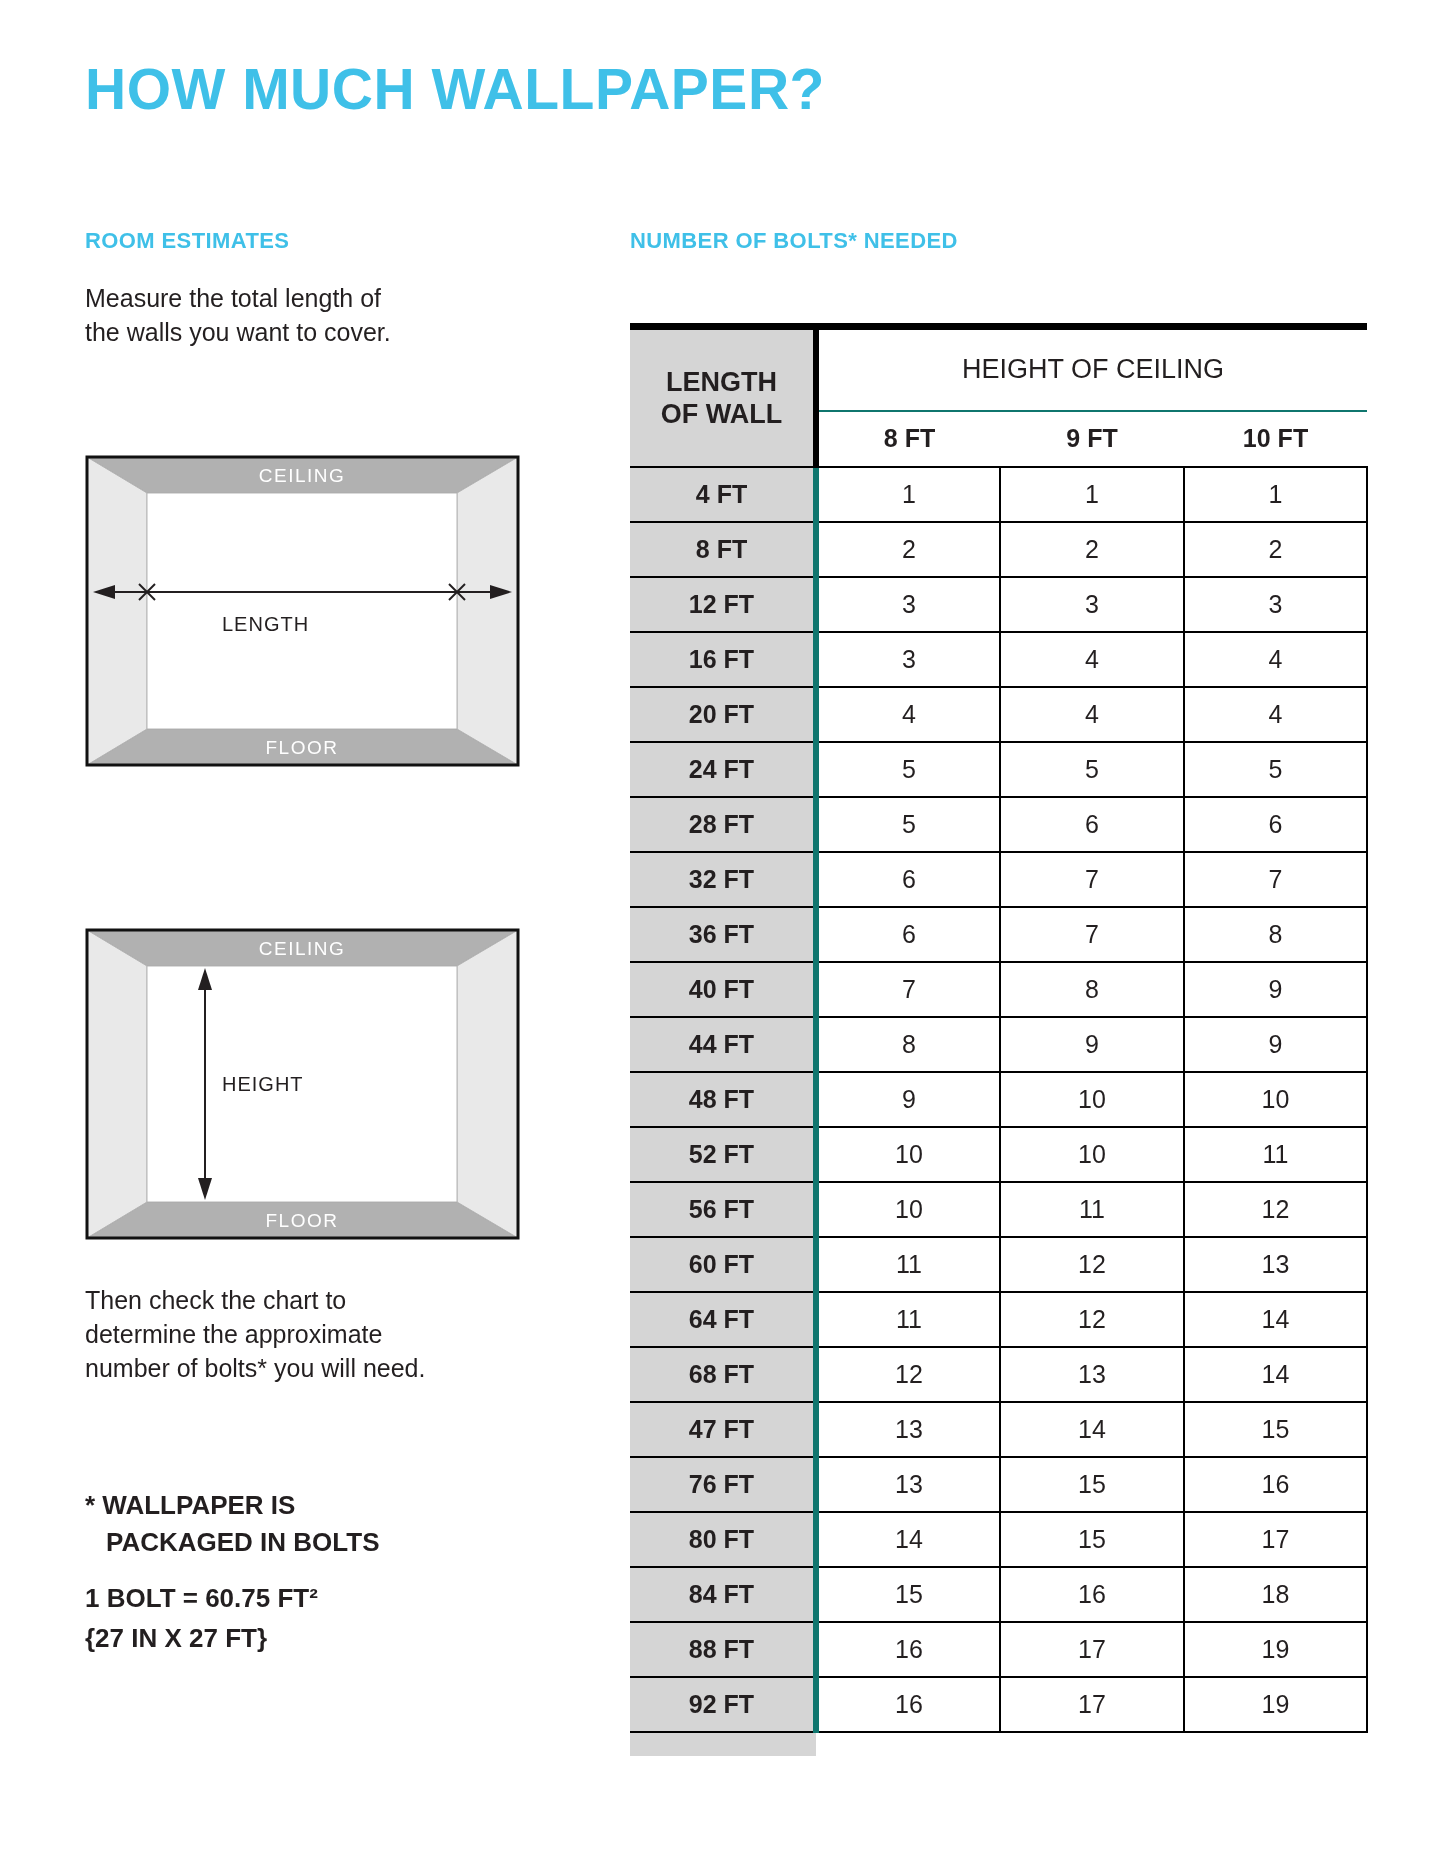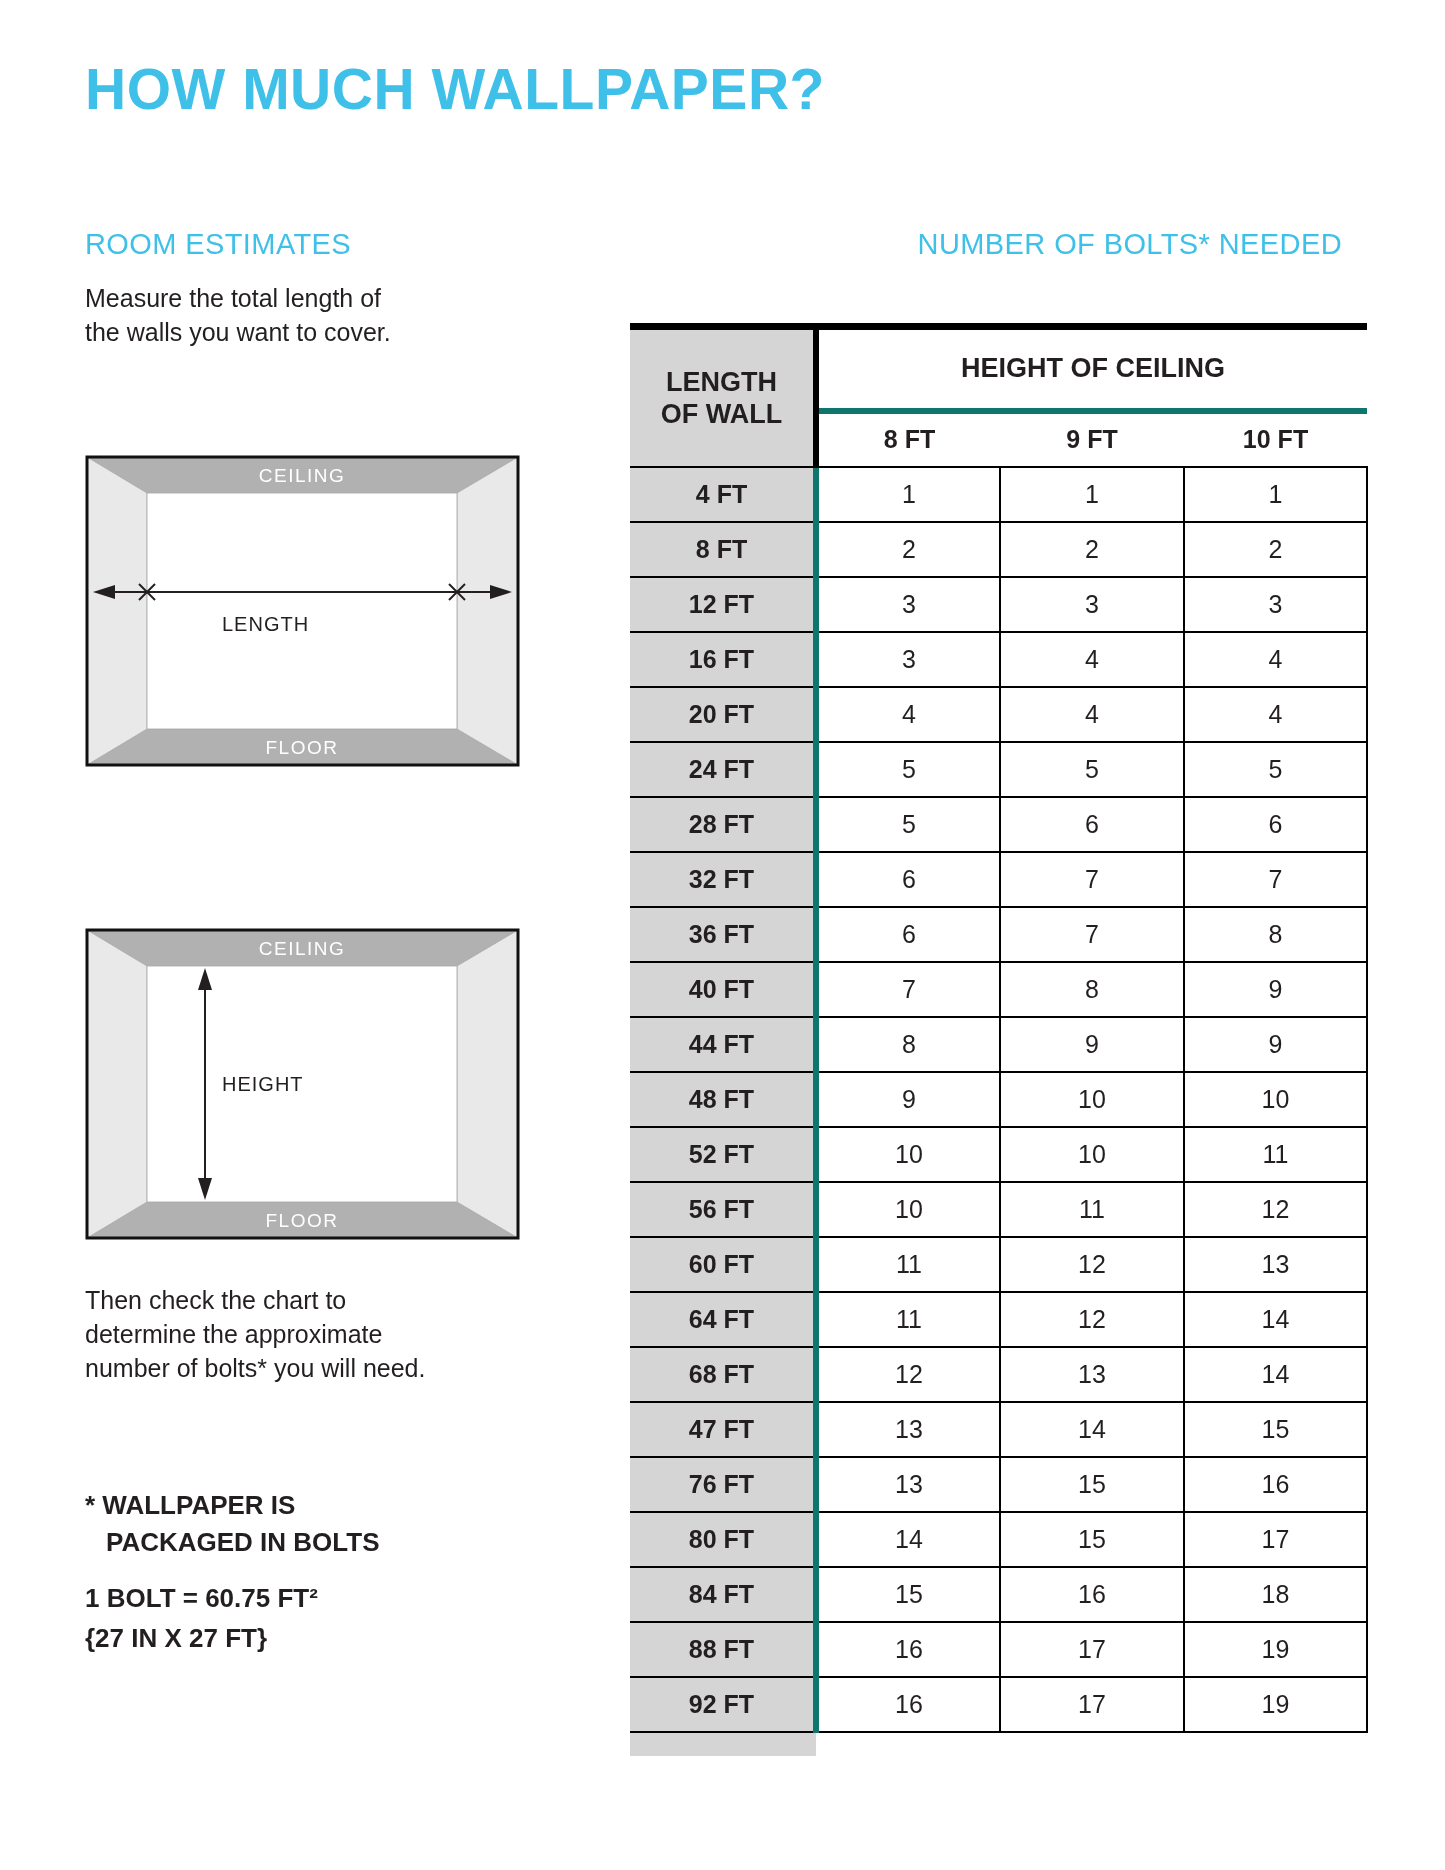--- a/index.html
+++ b/index.html
@@ -19,32 +19,32 @@
   .page-title {
     position: absolute;
     left: 85px;
     top: 56px;
     font-size: 57px;
     font-weight: bold;
     color: #3FC0E8;
     letter-spacing: 0.5px;
   }
   .section-heading {
-    font-size: 29px;
-    font-weight: normal;
+    font-size: 22px;
+    font-weight: bold;
     color: #3FC0E8;
     letter-spacing: 0.4px;
   }
   .room-heading { position: absolute; left: 85px; top: 228px; }
   .table-heading {
     position: absolute;
-    left: 605px;
+    left: 630px;
     top: 228px;
     width: 737px;
-    text-align: right;
+    text-align: left;
   }
   .step {
     position: absolute;
     left: 85px;
     font-size: 25px;
     line-height: 34px;
     white-space: pre-line;
     color: #231F20;
   }
   .step1 { top: 281px; }
@@ -107,23 +107,23 @@
     background: #D5D5D5;
     border-right: 6px solid #000000;
     border-bottom: 2px solid #000000;
     font-weight: bold;
     font-size: 27px;
     line-height: 32px;
     white-space: pre-line;
   }
   .group-header {
     height: 84px;
-    font-weight: bold;
+    font-weight: normal;
     font-size: 27px;
-    border-bottom: 6px solid #0f766e;
+    border-bottom: 2px solid #0f766e;
     background: #ffffff;
   }
   .sub-header {
     height: 56px;
     font-weight: bold;
     font-size: 25px;
     border-bottom: 2px solid #000000;
     background: #ffffff;
   }
   .bolt-table tbody .row-label {

